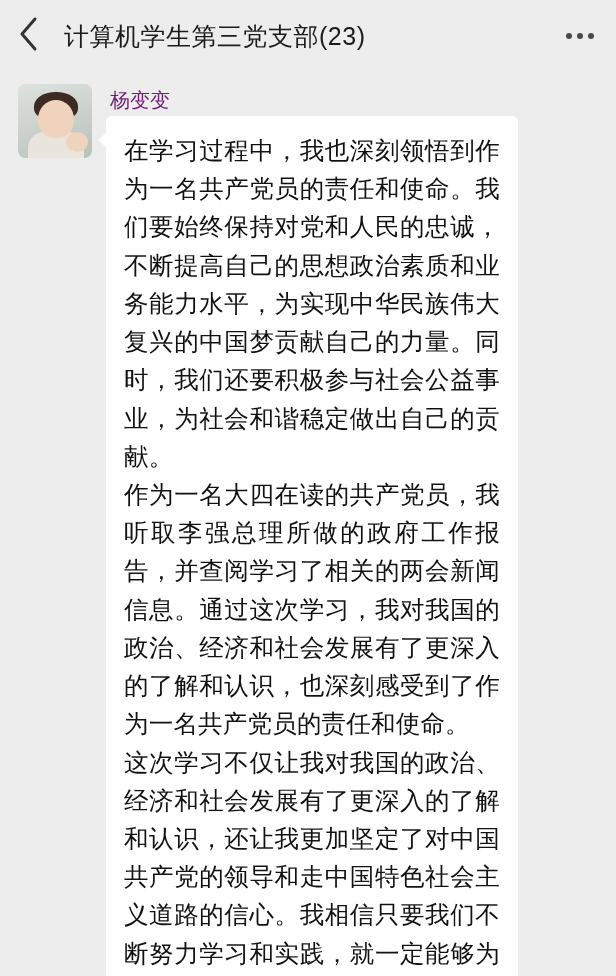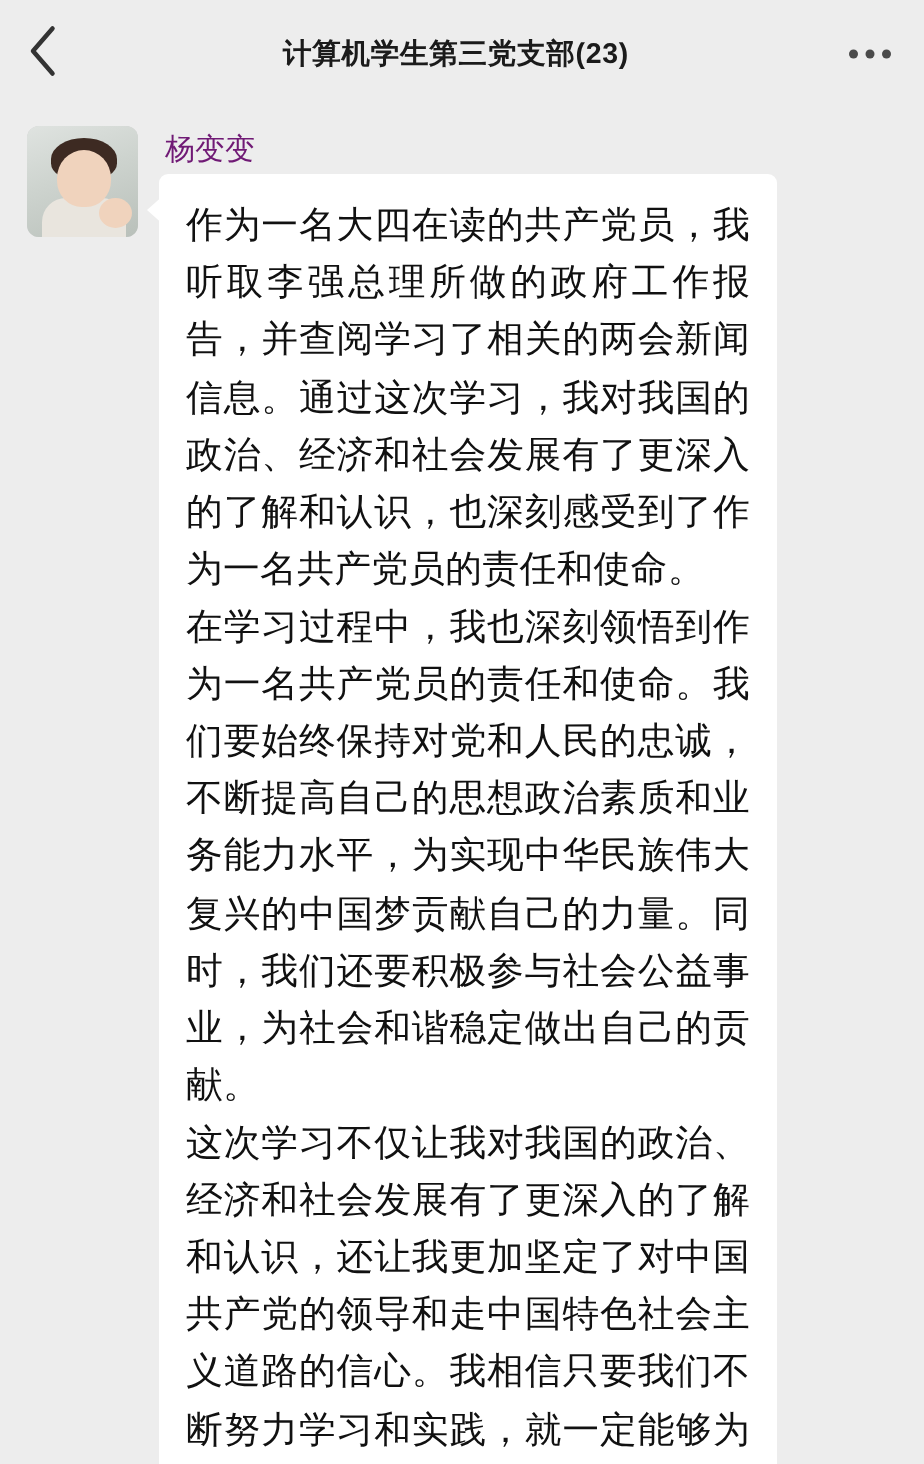--- a/index.html
+++ b/index.html
@@ -40,23 +40,23 @@
     display: flex;
     align-items: center;
     justify-content: flex-start;
     cursor: pointer;
   }
   .back-chevron {
     display: block;
   }
   .header-title {
     flex: 1;
-    text-align: center;
-    font-size: 19px;
-    font-weight: bold;
+    text-align: left;
+    font-size: 25px;
+    font-weight: normal;
     color: #1b1b1b;
     letter-spacing: 0.5px;
     white-space: nowrap;
     overflow: hidden;
     text-overflow: ellipsis;
     padding: 0 6px;
   }
   .more-btn {
     width: 44px;
     height: 40px;
@@ -219,22 +219,22 @@
         <div class="av-body"></div>
         <div class="av-hair"></div>
         <div class="av-face"></div>
         <div class="av-arm"></div>
       </div>
 
       <div class="bubble-wrap">
         <div class="sender-name">杨变变</div>
 
         <div class="bubble">
+          <p>在学习过程中，我也深刻领悟到作为一名共产党员的责任和使命。我们要始终保持对党和人民的忠诚，不断提高自己的思想政治素质和业务能力水平，为实现中华民族伟大复兴的中国梦贡献自己的力量。同时，我们还要积极参与社会公益事业，为社会和谐稳定做出自己的贡献。</p>
           <p>作为一名大四在读的共产党员，我听取李强总理所做的政府工作报告，并查阅学习了相关的两会新闻信息。通过这次学习，我对我国的政治、经济和社会发展有了更深入的了解和认识，也深刻感受到了作为一名共产党员的责任和使命。</p>
-          <p>在学习过程中，我也深刻领悟到作为一名共产党员的责任和使命。我们要始终保持对党和人民的忠诚，不断提高自己的思想政治素质和业务能力水平，为实现中华民族伟大复兴的中国梦贡献自己的力量。同时，我们还要积极参与社会公益事业，为社会和谐稳定做出自己的贡献。</p>
           <p>这次学习不仅让我对我国的政治、经济和社会发展有了更深入的了解和认识，还让我更加坚定了对中国共产党的领导和走中国特色社会主义道路的信心。我相信只要我们不断努力学习和实践，就一定能够为实现中华民族伟大复兴的中国梦贡献自己的力量！</p>
 
         </div>
       </div>
 
     </div>
 
   </div>
 
 </div>

